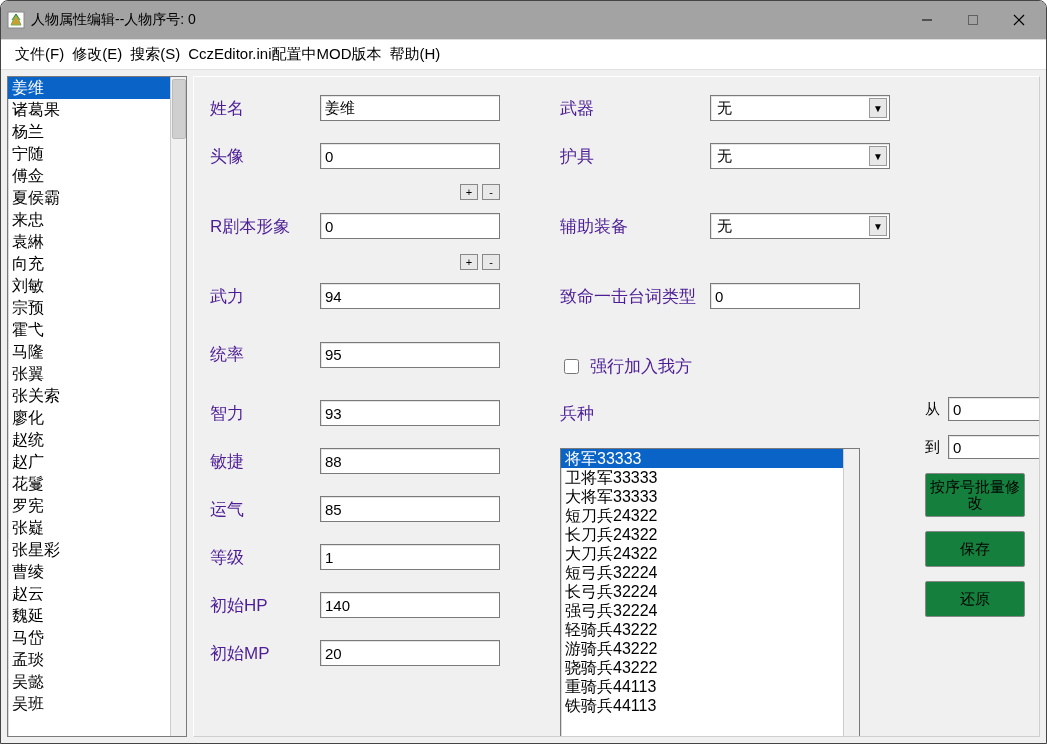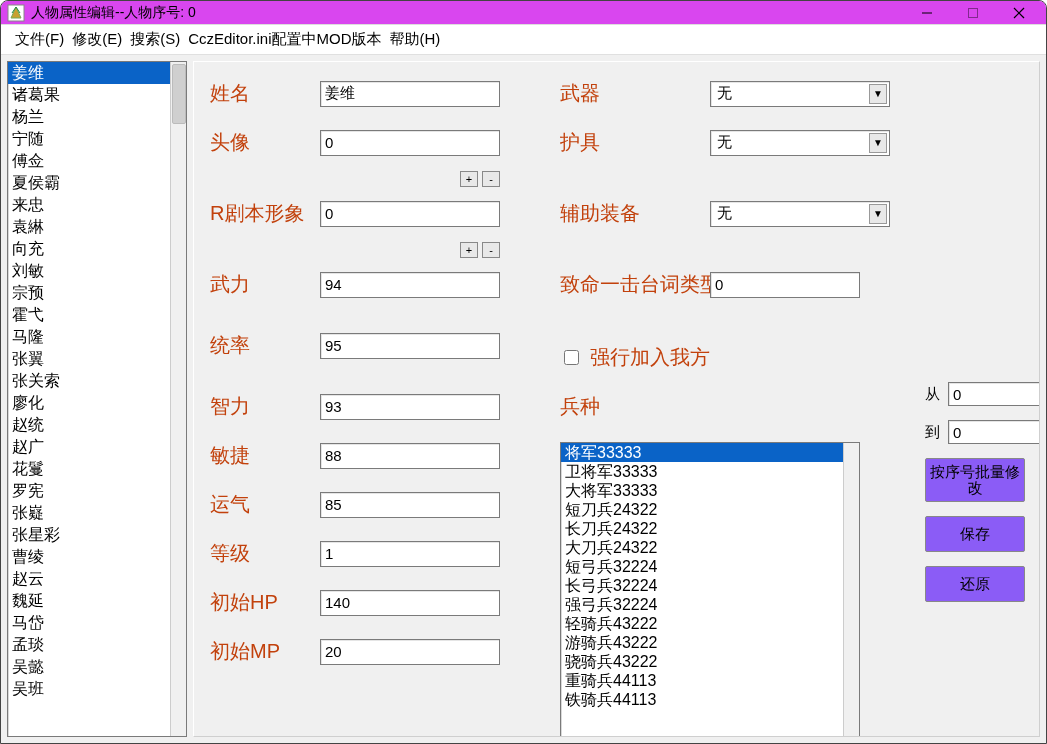--- a/index.html
+++ b/index.html
@@ -1,52 +1,52 @@
 <!DOCTYPE html>
 <html><head>
 <meta charset="utf-8">
 <style>
   * { box-sizing: border-box; }
   html, body { margin: 0; padding: 0; font-family: "Microsoft YaHei", "SimSun", sans-serif; font-size: 14px; background: #fff; }
   .window { width: 1047px; height: 744px; border: 1px solid #444; border-radius: 8px 8px 0 0; overflow: hidden; display: flex; flex-direction: column; background: #f0f0f0; }
-  .titlebar { height: 24px; background: #d946ef; display: flex; align-items: center; justify-content: space-between; padding: 0 4px 0 6px; border-bottom: 1px solid #ddd; }
+  .titlebar { height: 39px; background: #a3a3a3; display: flex; align-items: center; justify-content: space-between; padding: 0 4px 0 6px; border-bottom: 1px solid #ddd; }
   .titlebar-left { display: flex; align-items: center; gap: 6px; }
   .titlebar-icon svg { display: block; }
   .titlebar-title { font-size: 14px; }
   .titlebar-buttons { display: flex; }
   .titlebar-btn { width: 46px; height: 30px; display: flex; align-items: center; justify-content: center; font-size: 14px; color: #222; }
   .menubar { height: 30px; background: #fff; display: flex; align-items: center; gap: 8px; padding: 0 14px; font-size: 15px; border-bottom: 1px solid #e0e0e0; }
   .menu-item { }
   .body { flex: 1; display: flex; padding: 6px; gap: 6px; background: #f0f0f0; overflow: hidden; }
   .listbox { width: 180px; height: 100%; background: #fff; border: 1px solid #7a7a7a; box-shadow: inset 1px 1px 0 rgba(0,0,0,0.15); overflow: hidden; position: relative; font-size: 16px; line-height: 22px; }
   .listbox-inner { position: absolute; inset: 0 16px 0 0; overflow: hidden; }
   .listbox-item { padding: 0 4px; white-space: nowrap; color: #000; }
   .listbox-item.selected { background: #0a63c7; color: #fff; }
   .listbox-scroll { position: absolute; right: 0; top: 0; bottom: 0; width: 16px; background: #f0f0f0; border-left: 1px solid #ccc; display: flex; flex-direction: column; align-items: center; }
   .scroll-thumb { width: 14px; margin-top: 2px; background: #cfcfcf; border: 1px solid #bbb; border-radius: 2px; }
   .mainpanel { flex: 1; border: 1px solid #cfcfcf; border-top-color: #fff; border-left-color: #fff; background: #f0f0f0; padding: 18px 20px 18px 16px; position: relative; overflow: hidden; }
   .grid { display: grid; grid-template-columns: 100px 180px 40px 140px 180px; column-gap: 10px; row-gap: 22px; align-items: center; }
-  .lbl { font-size: 20px; color: #c2410c; white-space: nowrap; }
+  .lbl { font-size: 17px; color: #4c1d95; white-space: nowrap; }
   .txt { height: 26px; border: 1px solid #7a7a7a; background: #fff; padding: 0 4px; font-size: 15px; width: 100%; box-shadow: inset 1px 1px 0 rgba(0,0,0,0.1); }
   .combo { height: 26px; border: 1px solid #7a7a7a; background: #fff; display: flex; align-items: center; justify-content: space-between; padding: 0 2px 0 6px; font-size: 15px; width: 100%; box-shadow: inset 1px 1px 0 rgba(0,0,0,0.1); }
   .combo-arrow { width: 18px; height: 20px; background: #e8e8e8; border: 1px solid #999; display: flex; align-items: center; justify-content: center; font-size: 10px; }
   .plusminus { display: flex; gap: 4px; justify-content: flex-end; grid-column: 2 / 3; margin-top: -14px; margin-bottom: -16px; }
   .plusminus button { width: 18px; height: 16px; font-size: 11px; line-height: 1; border: 1px solid #888; background: #e8e8e8; padding:0; }
   .checkbox-wrap { display: flex; align-items: center; gap: 8px; margin-top: 24px; }
   .checkbox-wrap input { width: 15px; height: 15px; }
   .troop-box { grid-column: 4 / 6; width: 300px; height: 345px; border: 1px solid #7a7a7a; background: #fff; box-shadow: inset 1px 1px 0 rgba(0,0,0,0.15); overflow: hidden; position: relative; font-size: 16px; line-height: 19px; }
   .troop-inner { position: absolute; inset: 0 16px 0 0; overflow: hidden; }
   .troop-item { padding: 0 4px; white-space: nowrap; letter-spacing: 0; }
   .troop-item.selected { background: #0a63c7; color: #fff; }
   .troop-scroll { position: absolute; right: 0; top: 0; bottom: 0; width: 16px; background: #f0f0f0; border-left: 1px solid #ccc; }
   .sidecol { position: absolute; right: 14px; top: 320px; width: 100px; display: flex; flex-direction: column; gap: 14px; font-size: 15px; }
   .siderow { display: flex; align-items: center; gap: 8px; }
   .siderow .lbl2 { width: 24px; }
   .siderow .txt2 { flex:1; height: 24px; border: 1px solid #7a7a7a; background:#fff; padding:0 4px; font-size:15px; box-shadow: inset 1px 1px 0 rgba(0,0,0,0.1); }
-  .winbtn { height: 36px; border: 1px solid #888; background: #8b5cf6; border-radius: 2px; font-size: 15px; display:flex; align-items:center; justify-content:center; text-align:center; line-height:1.1; }
+  .winbtn { height: 36px; border: 1px solid #888; background: #15803d; border-radius: 2px; font-size: 15px; display:flex; align-items:center; justify-content:center; text-align:center; line-height:1.1; }
 </style>
 </head>
 <body>
 
 <div class="window">
 
   <div class="titlebar">
     <div class="titlebar-left">
       <span class="titlebar-icon">
         <svg width="18" height="18" viewBox="0 0 18 18">

